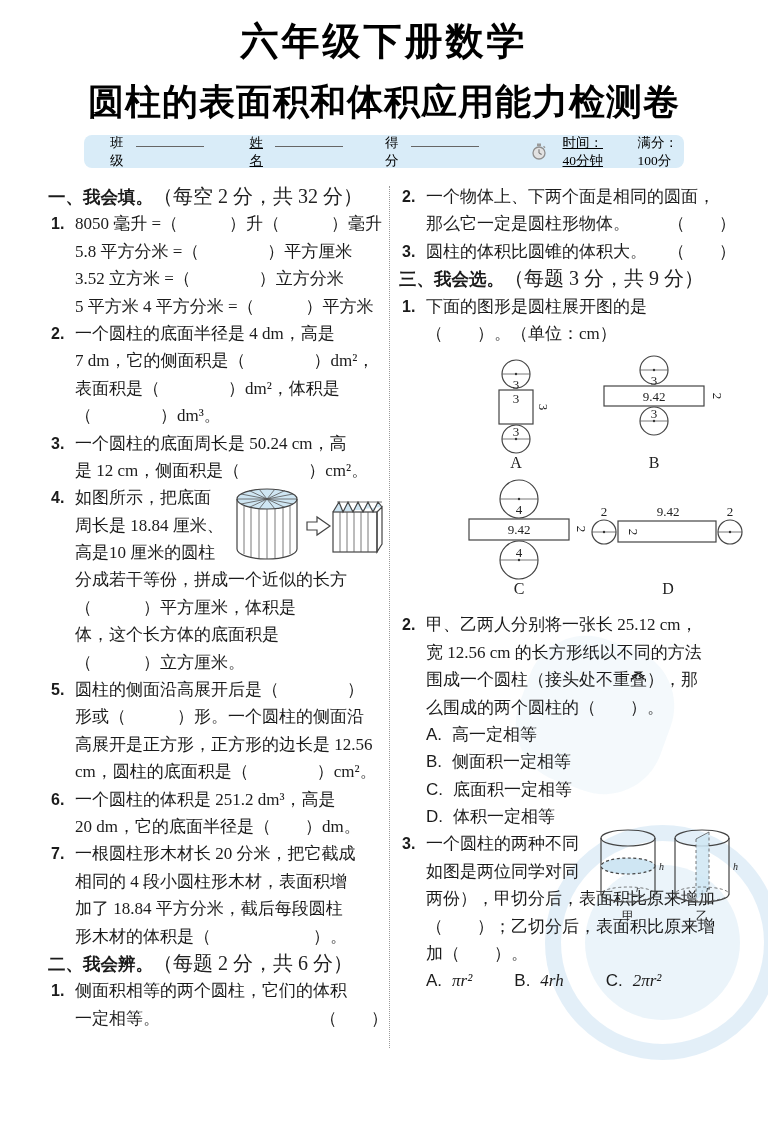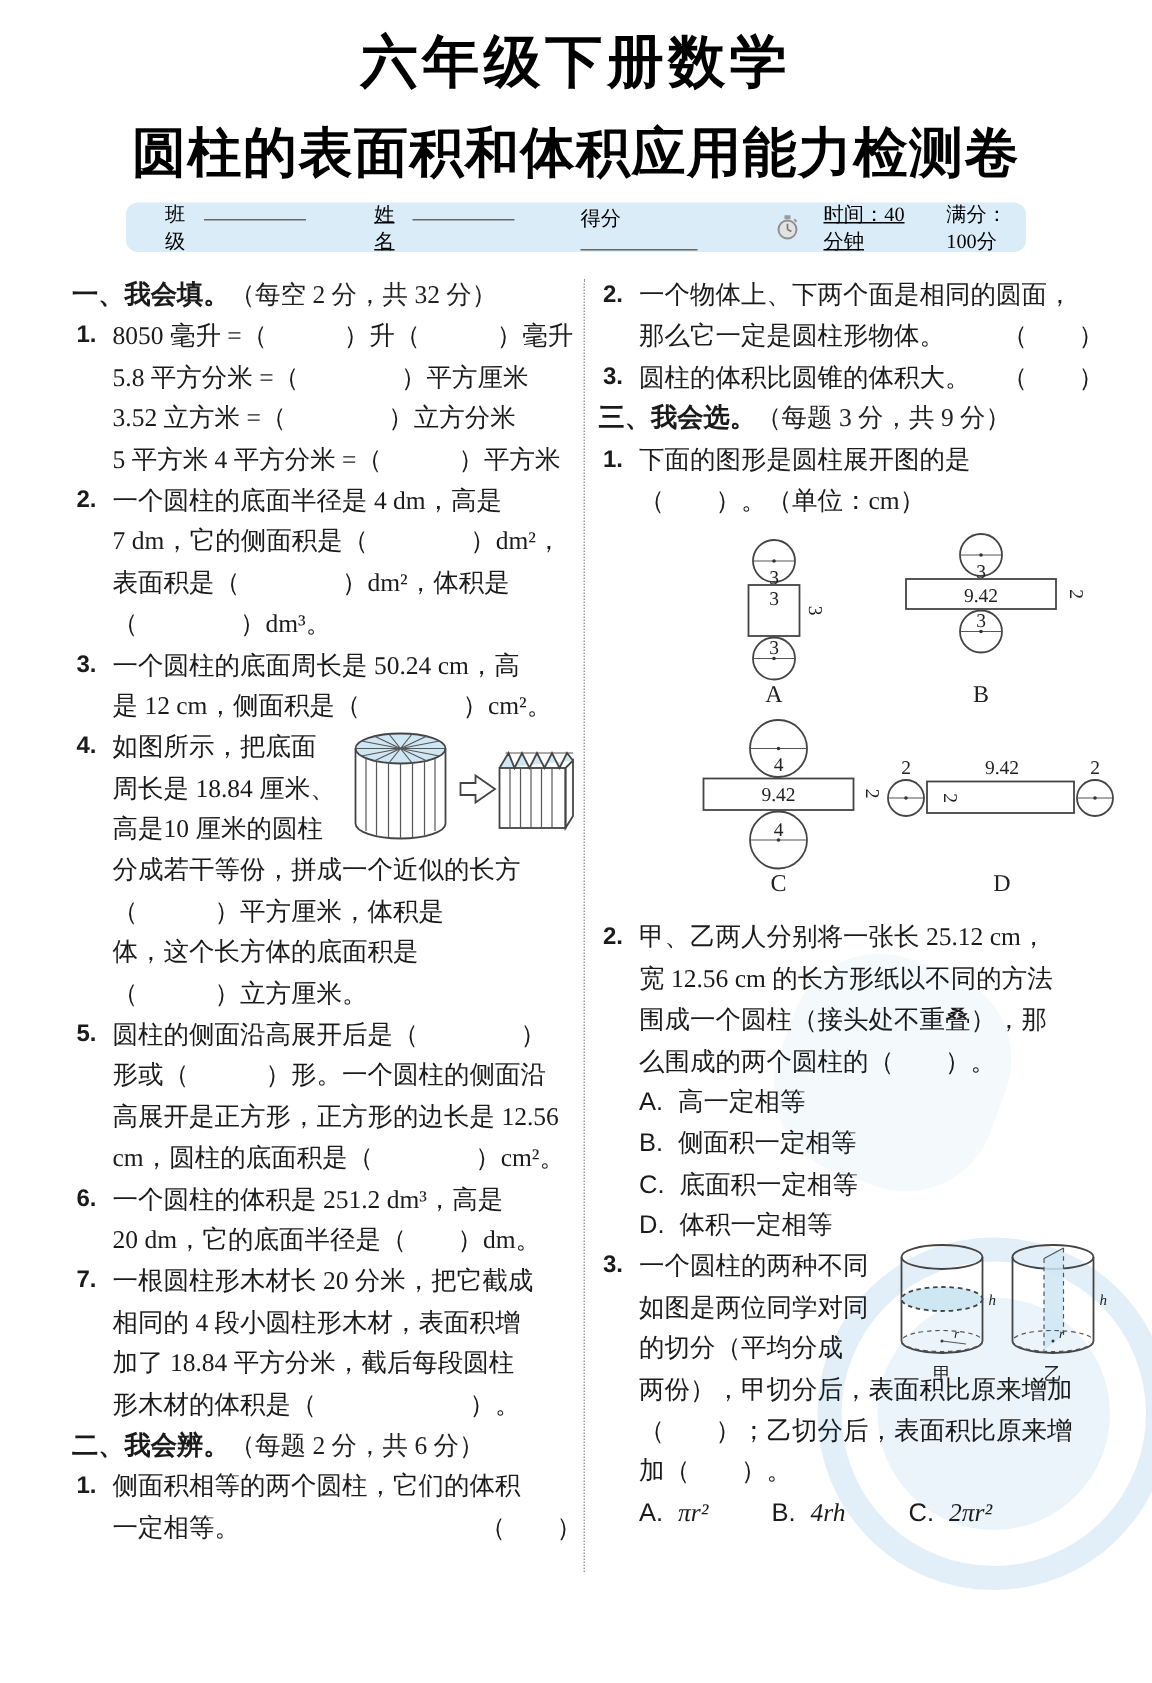--- a/index.html
+++ b/index.html
@@ -16,37 +16,37 @@
   .page-subtitle { position:absolute; top:78px; left:0; width:100%; text-align:center;
     font-size:36px; font-weight:700; letter-spacing:1px; color:#000; }
 
   .info-bar { position:absolute; left:84px; top:135px; width:600px; height:33px;
     background:#d9ecf8; border-radius:8px; display:flex; align-items:center;
     font-size:13.5px; color:#000000; }
   .info-field { display:flex; align-items:baseline; }
   .info-field .blank { display:inline-block; width:78px; border-bottom:1px solid #666; height:12px; margin-left:2px; }
   .f-class { margin-left:26px; }
   .f-name  { margin-left:46px;text-decoration:underline; }
-  .f-score { margin-left:42px;flex-direction:column; }
+  .f-score { margin-left:42px; }
   .timer-icon { margin-left:52px; display:flex; align-items:center; }
   .t-time  { margin-left:16px;text-decoration:underline; }
   .t-full  { margin-left:24px; }
 
   .divider { position:absolute; left:389px; top:186px; height:862px; border-left:1.5px dotted #9a9a9a; }
 
   .col { position:absolute; top:183px; font-size:17px; }
   .col-left  { left:48px;  width:340px; }
   .col-right { left:399px; width:337px; }
 
   .line { height:27.4px; line-height:27.4px; white-space:nowrap; }
   .line-flex { display:flex; justify-content:space-between; }
 
   .sec-head { height:27.4px; line-height:27.4px; white-space:nowrap; }
   .sec-title { font-weight:700; font-size:17.5px; font-family:"Liberation Sans", sans-serif; }
-  .sec-note  { font-size:17px; color:#222; }
+  .sec-note  { font-size:20px; color:#222; }
 
   .item { position:relative; padding-left:27px; }
   .item .num { position:absolute; left:3px; top:0; height:27.4px; line-height:27.4px;
     font-family:"Liberation Sans", sans-serif; font-weight:700; font-size:16px; }
 
   .opt-label { font-family:"Liberation Sans", sans-serif; margin-right:10px; }
   .formula { font-style:italic; }
   .opt-row { display:flex; }
   .opt-row .opt { margin-right:42px;text-align:center; }
 
@@ -353,21 +353,20 @@
           <ellipse class="shape-thin dash" cx="102" cy="68" rx="27" ry="7"></ellipse>
           <circle cx="102" cy="68" r="1" fill="#333"></circle>
           <text x="106" y="66" font-size="9" font-style="italic">r</text>
           <text x="133" y="44" font-size="10" font-style="italic">h</text>
           <text x="102" y="94" font-size="12" text-anchor="middle">乙</text>
         </g>
       </svg>
     </div>
     <div class="line">一个圆柱的两种不同</div>
     <div class="line">如图是两位同学对同</div>
-    <div class="line">的切分（平均分成</div>
     <div class="line">两份），甲切分后，表面积比原来增加</div>
     <div class="line">（　　）；乙切分后，表面积比原来增</div>
     <div class="line">加（　　）。</div>
     <div class="line opt-row">
       <span class="opt"><span class="opt-label">A.</span><span class="formula">πr²</span></span>
       <span class="opt"><span class="opt-label">B.</span><span class="formula">4rh</span></span>
       <span class="opt"><span class="opt-label">C.</span><span class="formula">2πr²</span></span>
     </div>
   </div>
 

